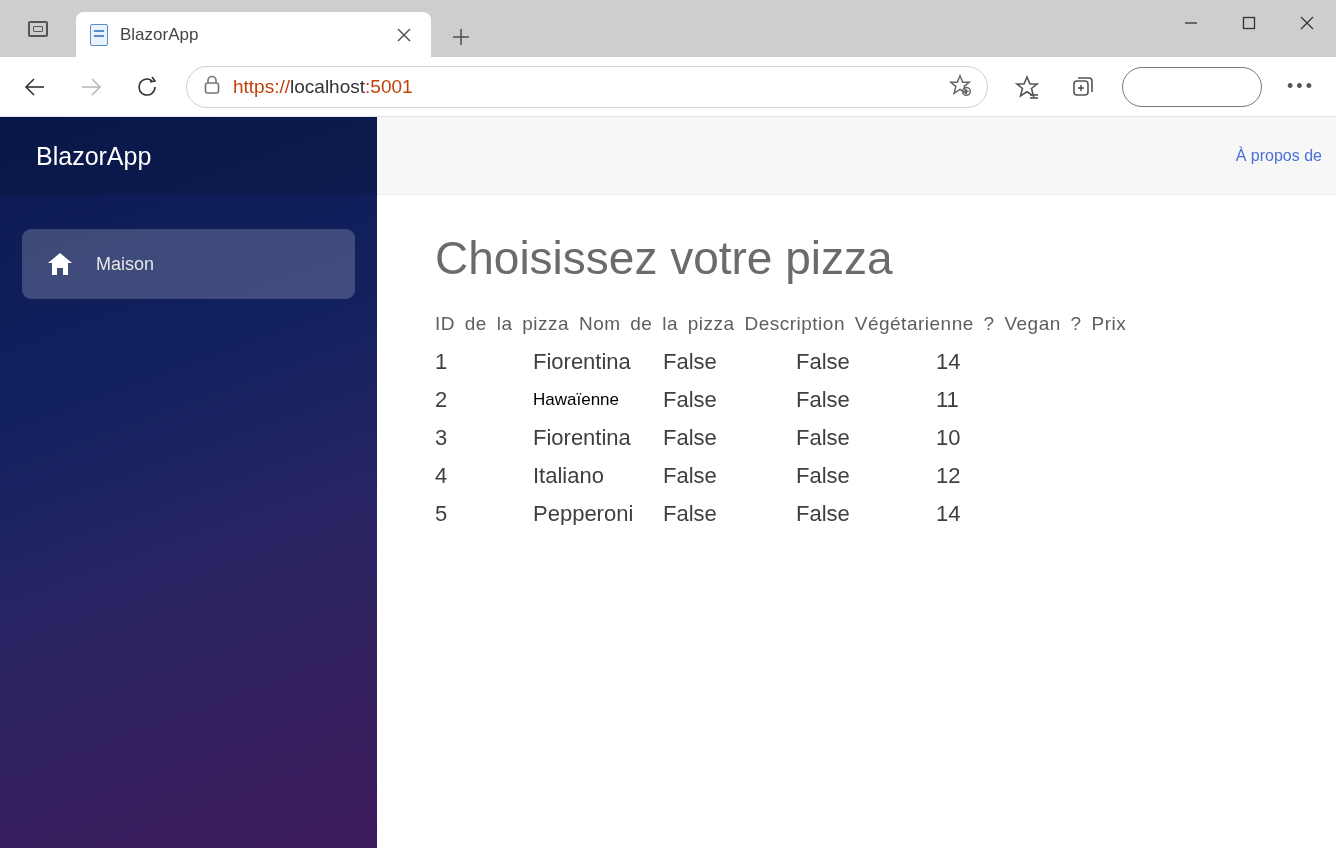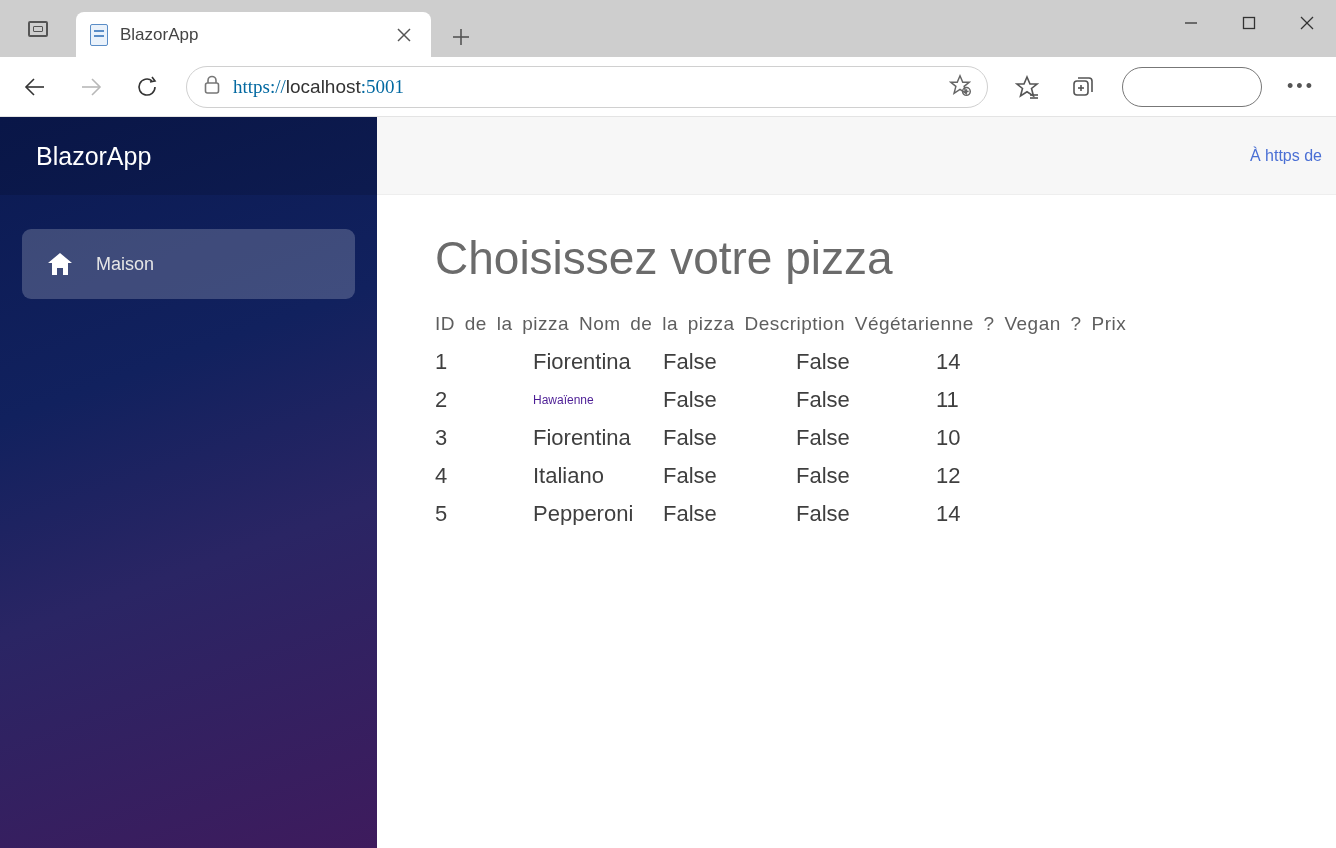--- a/index.html
+++ b/index.html
@@ -22,21 +22,21 @@
   .win-btn { width:58px; display:flex; align-items:center; justify-content:center; color:#333; cursor:pointer; }
   .win-btn svg { stroke:#333; stroke-width:1.3; fill:none; }
 
   .toolbar { background:#fff; height:60px; display:flex; align-items:center; padding:0 18px; gap:22px; border-bottom:1px solid #e4e4e4;}
   .nav-btn { width:34px; height:34px; display:flex; align-items:center; justify-content:center; cursor:pointer; color:#333; }
   .nav-btn.disabled { color:#b8b8b8; cursor:default; }
   .nav-btn svg { stroke:currentColor; stroke-width:1.6; fill:none; }
   .addressbar { flex:1; height:42px; border:1px solid #d0d0d0; border-radius:21px; display:flex; align-items:center; padding:0 16px; gap:12px; background:#fff;}
   .lock { color:#777; }
   .url { color:#333; font-size:19px; }
-  .url .dim { color:#0369a1;font-family:Liberation Serif, serif; }
+  .url .dim { color:#c2410c; }
   .addr-star { margin-left:auto; color:#666; }
   .tool-icon { width:34px; height:34px; display:flex; align-items:center; justify-content:center; cursor:pointer; color:#555; }
   .profile-pill { width:140px; height:40px; border:1.5px solid #777; border-radius:20px; }
   .kebab { letter-spacing:3px; font-size:18px; color:#555; }
 
   
   .app { display:flex; height: calc(848px - 117px); width:100%; }
   .sidebar { width: 377px; color:#fff;
     background: linear-gradient(160deg, #0b1a52 0%, #11215e 35%, #2a2564 60%, #3e1b5d 100%);
     display:flex; flex-direction:column; padding-top:0;
@@ -65,21 +65,21 @@
   h1.page-title { font-size:46px; font-weight:400; color:#6b6b6b; margin-bottom:28px; }
 
   .thead { font-size:19px; color:#5e5e5e; letter-spacing:.5px; margin-bottom:8px; word-spacing:4px;}
   table.pizza { border-collapse:collapse; }
   table.pizza td { padding: 6px 0; font-size:22px; color:#3f3f3f; }
   table.pizza td.c-id   { width: 98px; }
   table.pizza td.c-name { width: 130px; }
   table.pizza td.c-veg  { width: 133px; }
   table.pizza td.c-vgn  { width: 140px; }
   table.pizza td.c-price{ width: 60px; }
-  table.pizza td.small { font-size:12px; color:#4c1d95; }
+  table.pizza td.small { font-size:17px; color:#000000; }
   table.pizza tr.lastcut td { position:relative; }
   table.pizza tr.lastcut td::after{ content:""; position:absolute; left:0; right:0; bottom:-2px; height:10px; background:#fff;}
 </style>
 </head>
 <body>
 
 <div class="browser-chrome">
   <div class="titlebar">
     <div class="tab-spacer-left">
       <div class="window-square"></div>
@@ -193,21 +193,21 @@
               <path d="M14 2 L26 12 H22 V24 H17 V17 H11 V24 H6 V12 H2 Z"></path>
             </svg>
         </span>
         <span>Maison</span>
       </div>
     </nav>
   </aside>
 
   <section class="content">
     <div class="topstrip">
-      <a class="about-link">À https de</a>
+      <a class="about-link">À propos de</a>
     </div>
     <div class="main">
       <h1 class="page-title">Choisissez votre pizza</h1>
 
       <div class="thead">
         <span>ID de la pizza</span>
         <span>Nom de la pizza</span>
         <span>Description</span>
         <span>Végétarienne ?</span>
         <span>Vegan ?</span>

